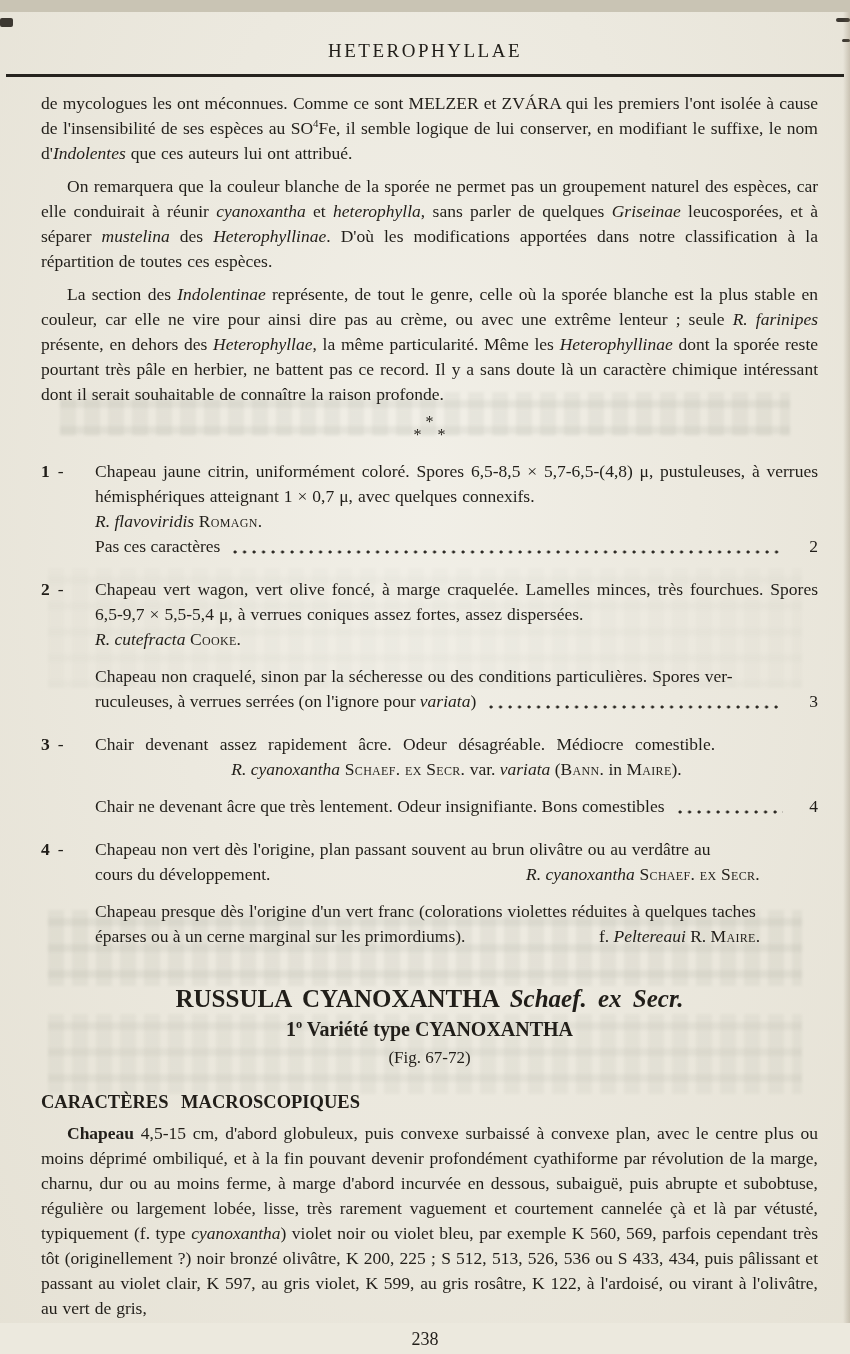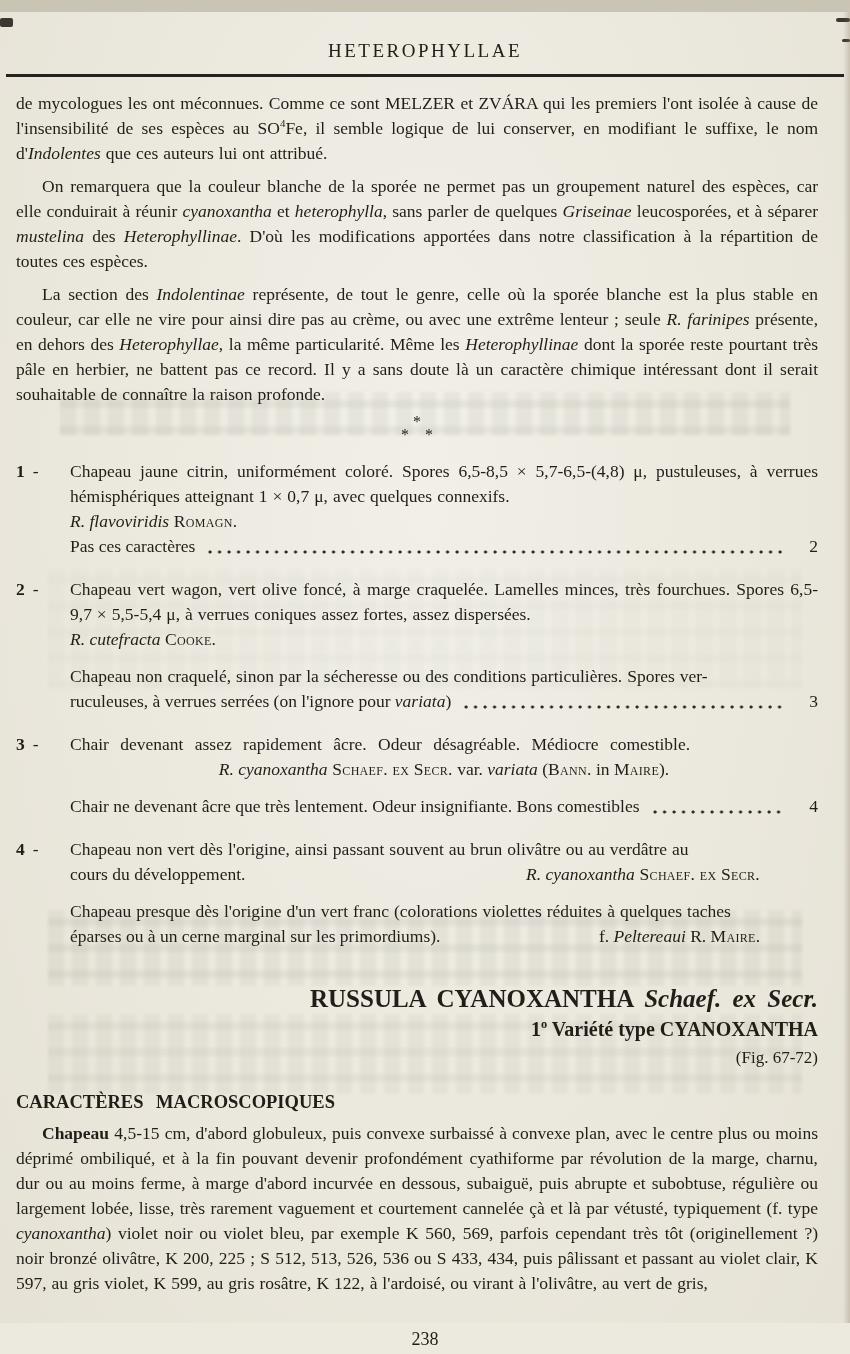--- a/index.html
+++ b/index.html
@@ -31,21 +31,21 @@
   .ghost-a{top:380px;left:60px;width:730px;height:44px;}
   .ghost-b{top:898px;left:48px;width:754px;height:76px;}
   .ghost-c{top:1002px;left:48px;width:754px;height:80px;opacity:.45;}
   .ghost-d{top:556px;left:48px;width:754px;height:120px;opacity:.18;}
 
   header,main,footer{position:relative;z-index:2;}
   header{padding-top:26px;}
   .running-head{text-align:center;font-size:19px;line-height:26px;letter-spacing:2.5px;}
   .head-rule{height:3px;background:#26231e;margin:10px 6px 0 6px;}
 
-  main{padding:0 32px 0 16px;}
+  main{padding:0 32px 0 41px;}
   .intro{margin-top:14px;}
   p.book{margin:0;}
   .just{text-align:justify;word-spacing:.6px;}
   .indent{text-indent:26px;}
   .intro p + p{margin-top:8px;}
 
   .separator{text-align:center;font-size:16px;line-height:13px;margin:8px 0 14px 0;}
   .sep-bottom{word-spacing:12px;}
 
   .key{margin-top:2px;}
@@ -58,21 +58,21 @@
   .align-center{text-align:center;}
   .line-leader{display:flex;align-items:baseline;gap:7px;}
   .leader{flex:1 1 auto;height:4px;align-self:flex-end;margin:0 10px 5px 6px;
     background-image:radial-gradient(circle at 2px 2px,#2b2822 1.3px,transparent 1.8px);
     background-size:9.5px 4px;background-repeat:repeat-x;}
   .ref{min-width:18px;text-align:right;}
   .line-split{display:flex;justify-content:space-between;}
   .line-split .right{padding-right:58px;white-space:nowrap;}
   .gap{margin-top:12px;}
 
-  .species-heading{text-align:right;margin-top:36px;}
+  .species-heading{text-align:center;margin-top:36px;}
   .title{font-size:25px;line-height:28px;font-weight:bold;word-spacing:5px;}
   .subtitle{font-size:20px;line-height:24px;font-weight:bold;margin-top:4px;}
   .fig{font-size:17px;line-height:22px;margin-top:6px;}
 
   .macro{margin-top:22px;}
   .macro-head{font-size:18.5px;line-height:22px;font-weight:bold;word-spacing:8px;}
   .macro p{margin:8px 0 0 0;line-height:25px;}
 
   footer{position:absolute;left:0;right:0;bottom:10px;text-align:center;
     font-size:18px;background:#ece9de;padding:4px 0;}
@@ -145,21 +145,21 @@
             <div class="line-leader gap">
               <span class="txt"><span>Chair ne devenant âcre que très lentement. Odeur insignifiante. Bons comestibles</span></span>
               <span class="leader"></span>
               <span class="ref">4</span>
             </div>
           </div>
         </div>
         <div class="key-item">
           <div class="key-num"><span>4</span><span class="dash">-</span></div>
           <div class="key-body">
-            <div class="line-just just"><span>Chapeau non vert dès l'origine, ainsi passant souvent au brun olivâtre ou au verdâtre au</span></div>
+            <div class="line-just just"><span>Chapeau non vert dès l'origine, plan passant souvent au brun olivâtre ou au verdâtre au</span></div>
             <div class="line-split">
               <span class="left"><span>cours du développement.</span></span>
               <span class="right"><span class="it">R. cyanoxantha</span><span class="sc"> Schaef. ex Secr.</span></span>
             </div>
             <div class="line-just just gap"><span>Chapeau presque dès l'origine d'un vert franc (colorations violettes réduites à quelques taches</span></div>
             <div class="line-split">
               <span class="left"><span>éparses ou à un cerne marginal sur les primordiums).</span></span>
               <span class="right"><span>f. </span><span class="it">Peltereaui</span><span> R. </span><span class="sc">Maire</span><span>.</span></span>
             </div>
           </div>

